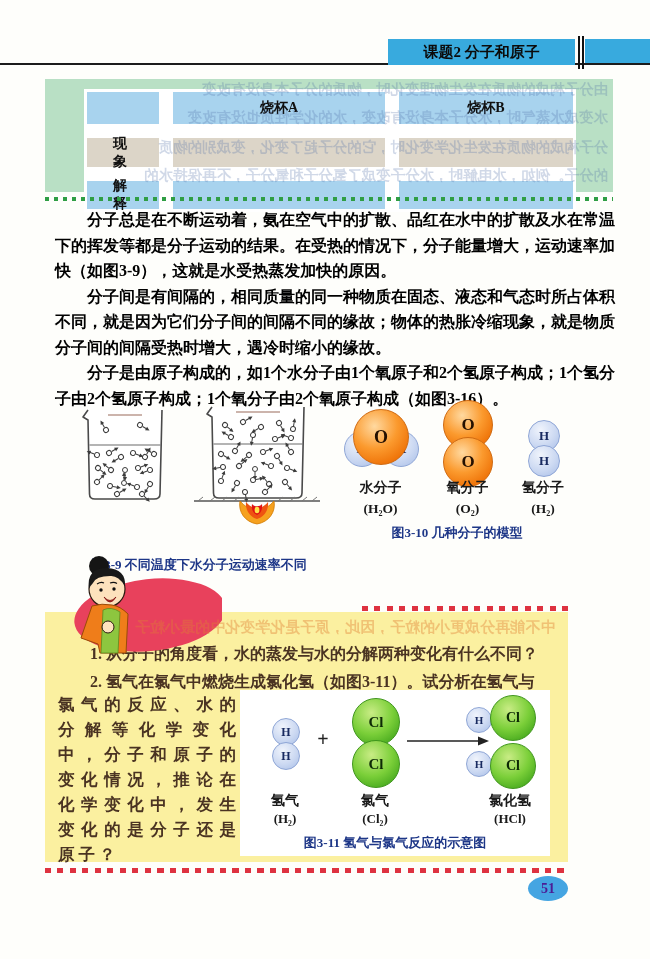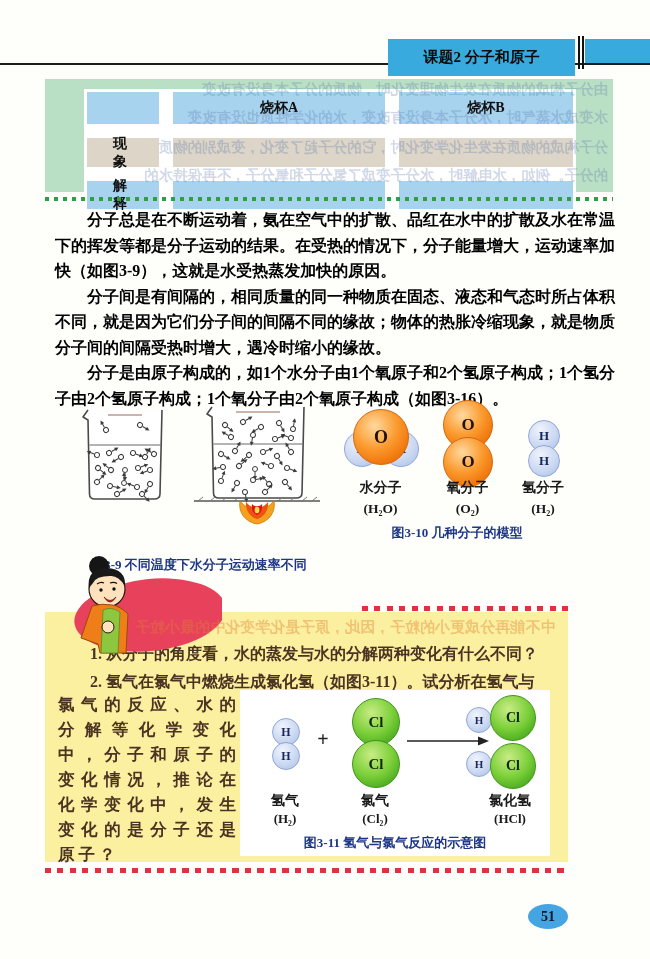--- a/index.html
+++ b/index.html
@@ -4,21 +4,21 @@
 <style>
   html,body{margin:0;padding:0;background:#e8e8e8;}
   .page{
     position:relative;width:650px;height:959px;margin:0 auto;
     background:#fefefb;overflow:hidden;
     font-family:"Liberation Serif","DejaVu Serif",serif;
   }
   .abs{position:absolute;}
   
   .top-rule{left:0;top:63px;width:650px;height:2px;background:#1c1c1c;}
-  .header-tab{left:388px;top:39px;width:187px;height:37px;background:#38aade;
+  .header-tab{left:388px;top:39px;width:187px;height:26px;background:#38aade;
     display:flex;align-items:center;justify-content:center;
     font-weight:bold;font-size:15px;color:#0b0b0b;}
   .header-tab-right{left:585px;top:39px;width:65px;height:24px;background:#38aade;}
   .vline{top:36px;width:2px;height:33px;background:#111;}
   
   .green-panel{left:45px;top:79px;width:568px;height:113px;background:#b9e0c5;}
   .dotline-green{left:45px;top:197px;width:568px;height:4px;
     background:repeating-linear-gradient(90deg,#2f9e44 0 4px,transparent 4px 9px);}
   .obs-table{left:84px;top:89px;width:486px;background:#ffffff;padding:3px;
     display:grid;grid-template-columns:72px 212px 1fr;grid-template-rows:32px 29px 28px;gap:14px;}
@@ -52,23 +52,23 @@
     border-radius:5px;display:flex;align-items:center;justify-content:center;
     font-weight:bold;font-size:19px;color:#2a130c;z-index:2;}
   .dotline-red{height:5px;background:repeating-linear-gradient(90deg,#de3240 0 6px,transparent 6px 12.5px);}
   .yellow-box{left:45px;top:612px;width:523px;height:250px;background:#fbf0a0;}
   .disc-line{position:absolute;font-size:16px;font-weight:600;color:#4a3322;line-height:26px;}
   .disc-col{left:58px;top:692px;width:182px;font-size:16.5px;font-weight:600;color:#4a3322;
     line-height:25px;letter-spacing:4px;text-align:justify;}
   .white-fig{left:240px;top:690px;width:310px;height:166px;background:#ffffff;z-index:2;}
   .plus-sign{position:absolute;font-size:20px;font-weight:bold;color:#222;text-align:center;}
   
-  .page-oval{left:528px;top:904px;width:40px;height:25px;border-radius:50%;
+  .page-oval{left:528px;top:876px;width:40px;height:25px;border-radius:50%;
     background:#45a5e2;display:flex;align-items:center;justify-content:center;
-    font-weight:bold;font-size:14px;color:#0f172a;}
+    font-weight:bold;font-size:14px;color:#4c1d95;}
   svg{display:block;}
 </style>
 </head>
 <body>
 
 <div class="page">
 
   <div class="abs top-rule"></div>
   <div class="abs header-tab">课题2 分子和原子</div>
   <div class="abs vline" style="left:578px;"></div>

